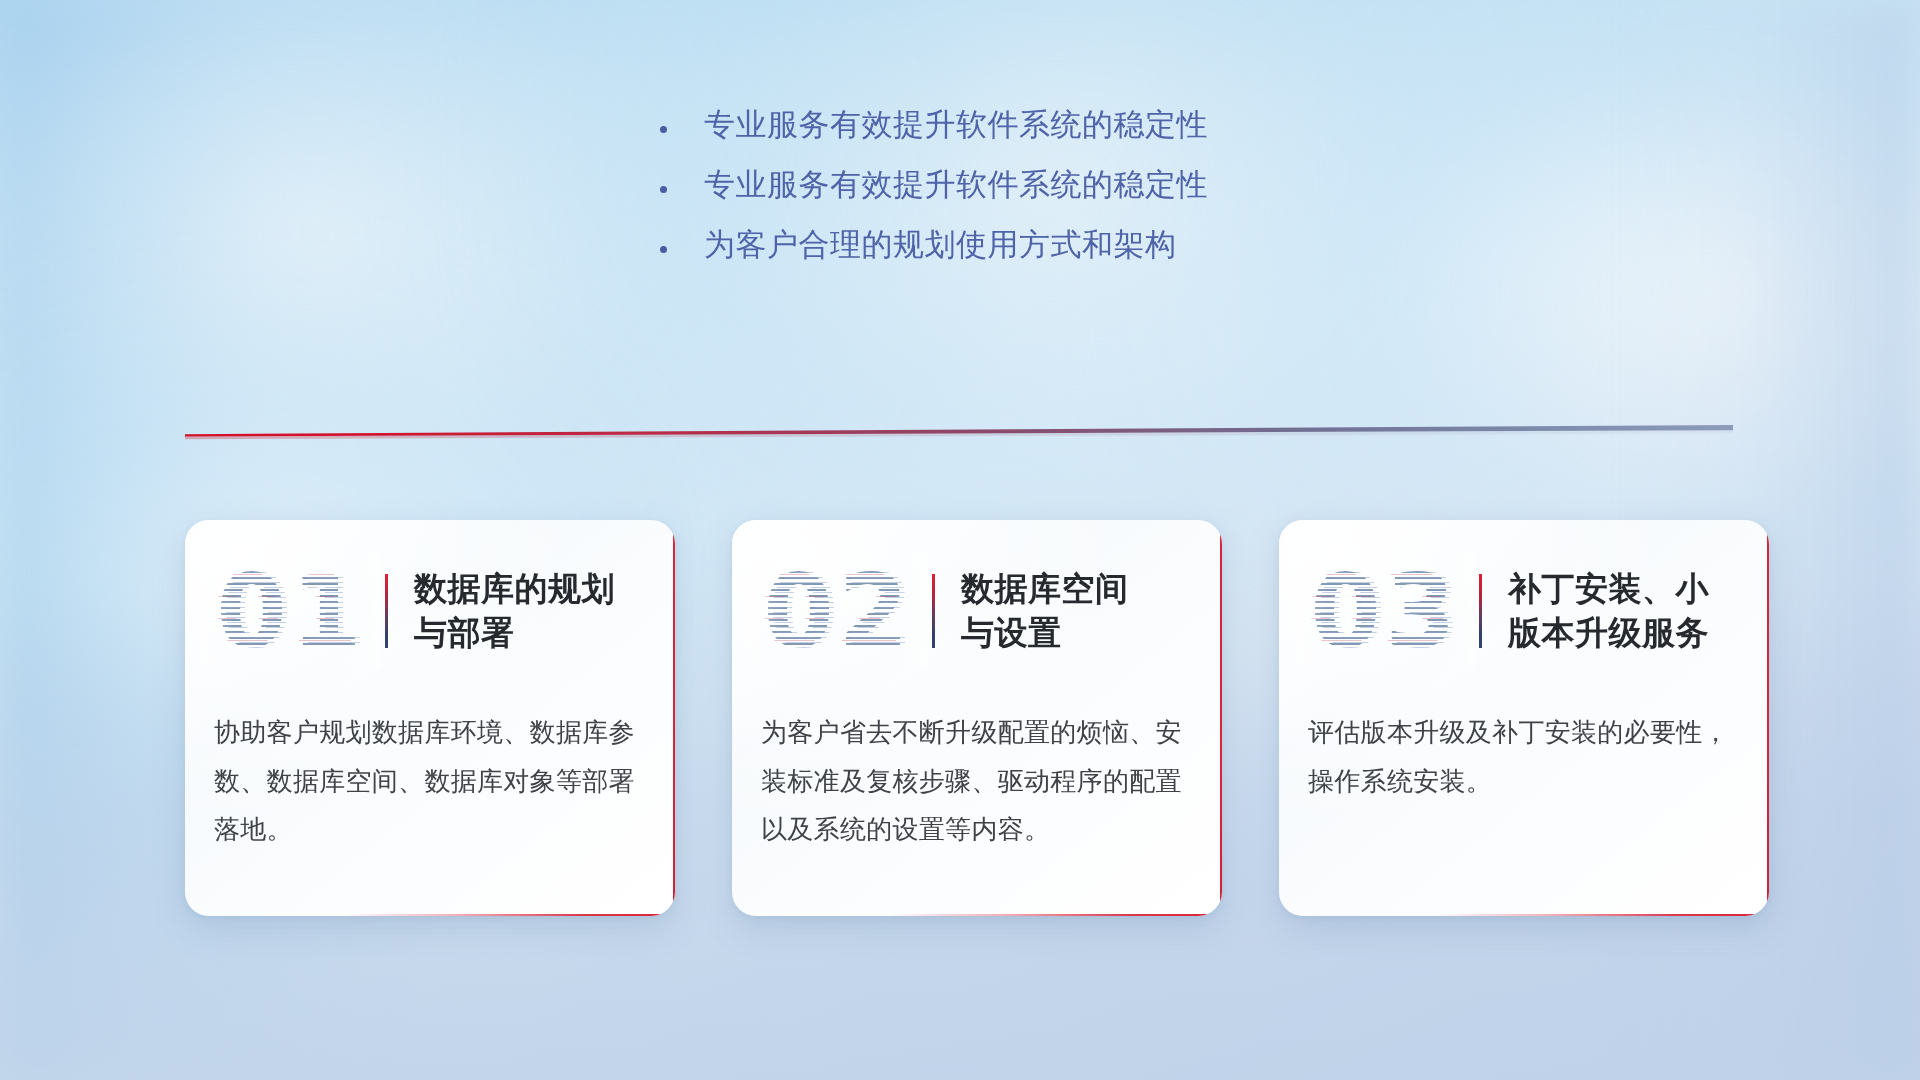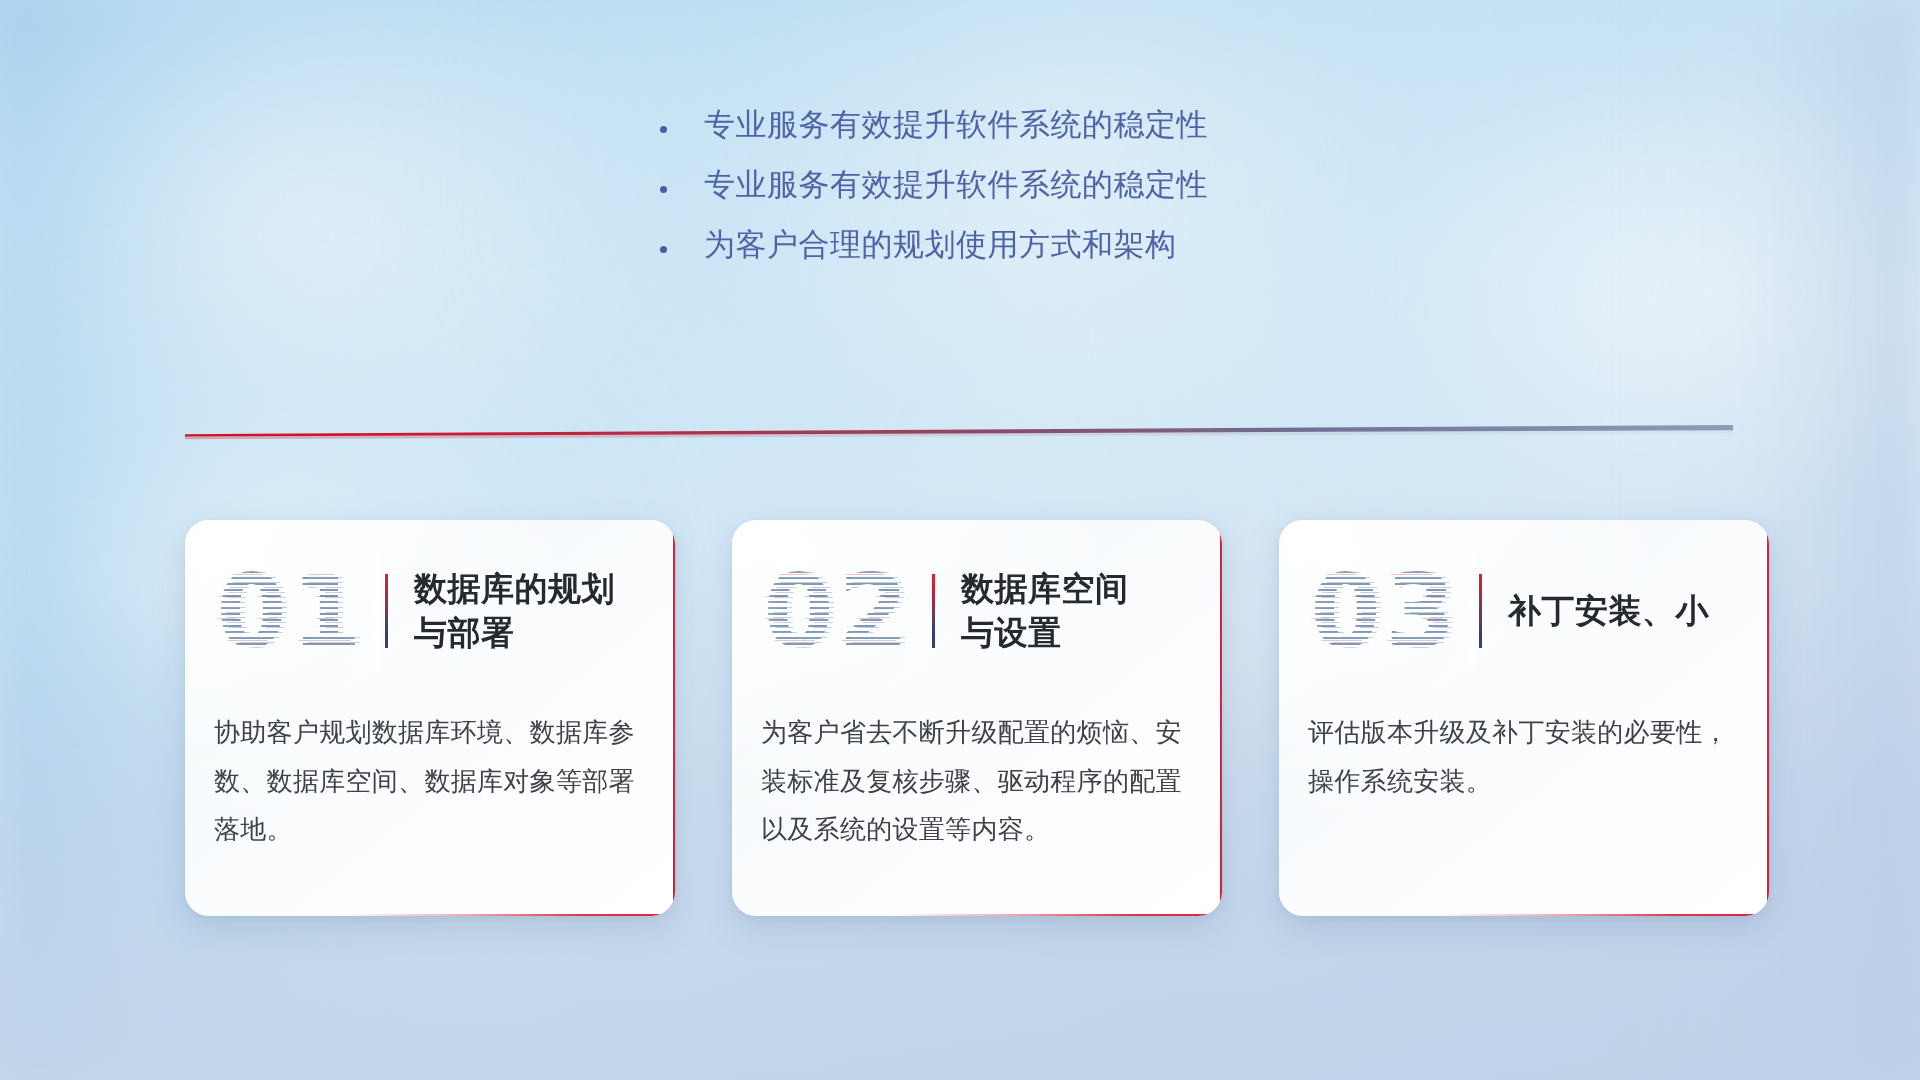--- a/index.html
+++ b/index.html
@@ -275,20 +275,21 @@
     <div class="card-head">
       <div class="ghost-num">
         <div class="glyph glyph-a">03</div>
         <div class="glyph glyph-b">03</div>
         <div class="glyph glyph-c">03</div>
         <div class="fade"></div>
       </div>
       <div class="title-bar"></div>
       <div class="card-title">
         <div>补丁安装、小</div>
+        <div>版本升级服务</div>
       </div>
     </div>
     <div class="card-body">评估版本升级及补丁安装的必要性，操作系统安装。</div>
     <div class="card-accent-right"></div>
     <div class="card-accent-bottom"></div>
   </div>
 
 </div>
 
 </body></html>

